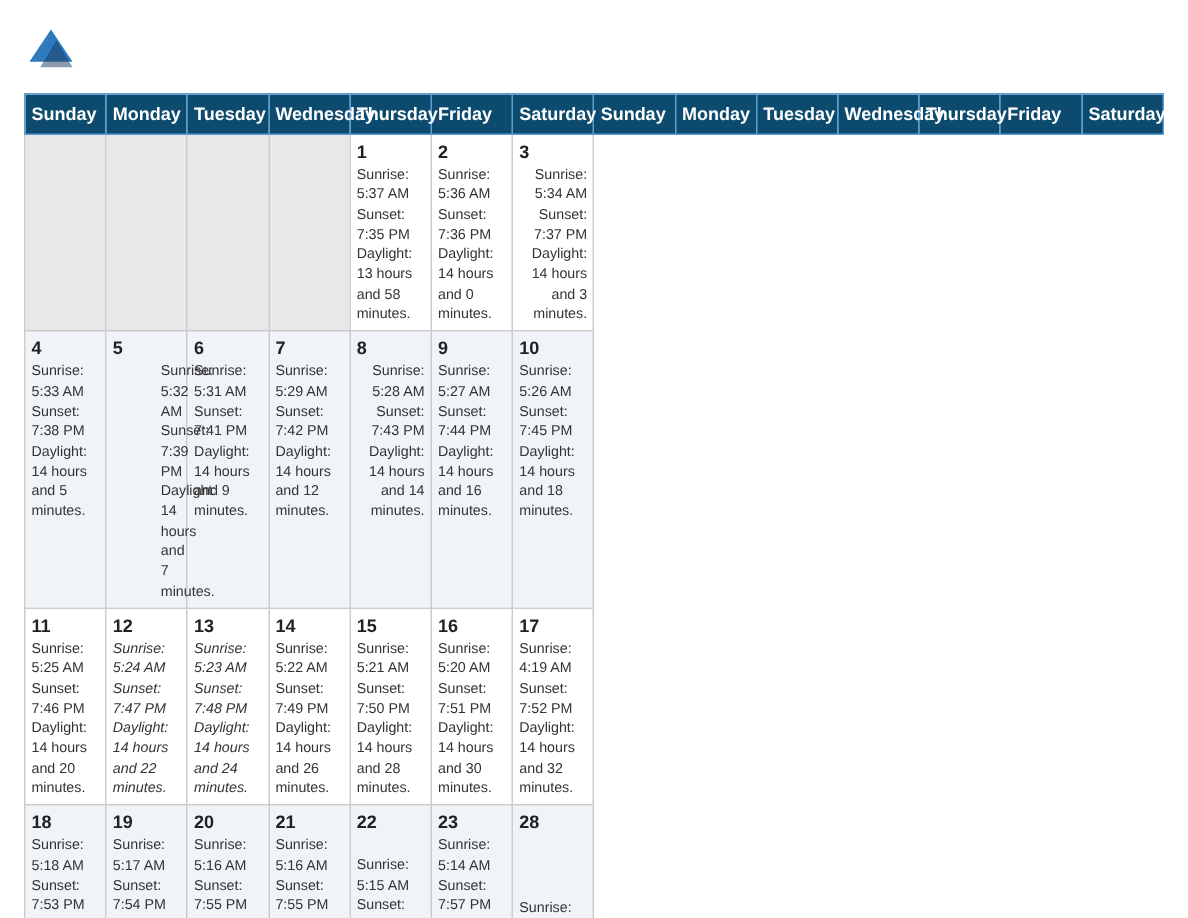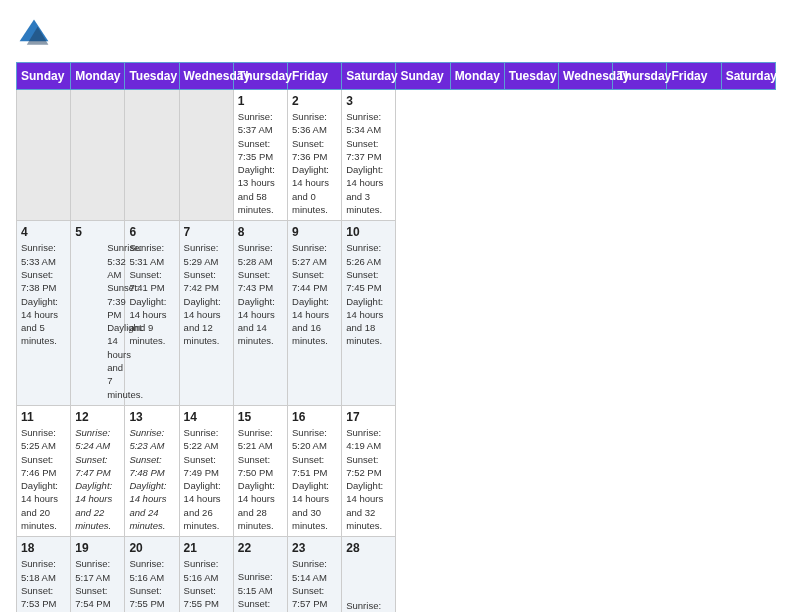--- a/index.html
+++ b/index.html
@@ -48,21 +48,21 @@
     .subtitle {
       font-size: 15px;
       color: #333;
     }
     table {
       width: 100%;
       border-collapse: collapse;
       table-layout: fixed;
     }
     thead tr th {
-      background-color: #6d28d9;
+      background-color: #0c4a6e;
       color: #fff;
       font-size: 12px;
       font-weight: bold;
       padding: 6px 4px;
       text-align: left;
       border: 1px solid #5a9fd4;
     }
     tbody tr td {
       border: 1px solid #ccc;
       vertical-align: top;
@@ -148,21 +148,21 @@
         </td>
         <td>
           <span class="day-number">2</span>
           <div class="day-info" style="white-space: pre-line;">Sunrise: 5:36 AM
 Sunset: 7:36 PM
 Daylight: 14 hours
 and 0 minutes.</div>
         </td>
         <td>
           <span class="day-number">3</span>
-          <div class="day-info" style="white-space: pre-line;">Sunrise: 5:34 AM
+          <div class="day-info" style="white-space: pre-line; text-align: right;">Sunrise: 5:34 AM
 Sunset: 7:37 PM
 Daylight: 14 hours
 and 3 minutes.</div>
         </td>
       </tr>
       <tr>
         <td>
           <span class="day-number">4</span>
           <div class="day-info" style="white-space: pre-line;">Sunrise: 5:33 AM
 Sunset: 7:38 PM
@@ -185,21 +185,21 @@
         </td>
         <td>
           <span class="day-number">7</span>
           <div class="day-info" style="white-space: pre-line;">Sunrise: 5:29 AM
 Sunset: 7:42 PM
 Daylight: 14 hours
 and 12 minutes.</div>
         </td>
         <td>
           <span class="day-number">8</span>
-          <div class="day-info" style="white-space: pre-line;">Sunrise: 5:28 AM
+          <div class="day-info" style="white-space: pre-line; text-align: right;">Sunrise: 5:28 AM
 Sunset: 7:43 PM
 Daylight: 14 hours
 and 14 minutes.</div>
         </td>
         <td>
           <span class="day-number">9</span>
           <div class="day-info" style="white-space: pre-line;">Sunrise: 5:27 AM
 Sunset: 7:44 PM
 Daylight: 14 hours
 and 16 minutes.</div>

